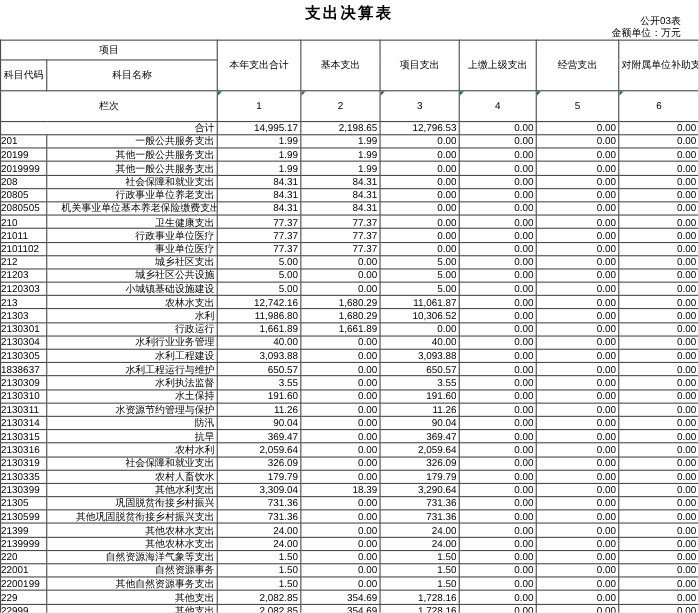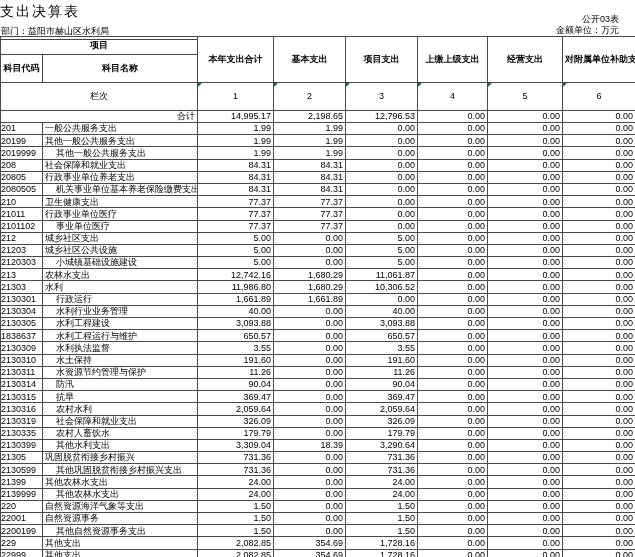--- a/index.html
+++ b/index.html
@@ -1,55 +1,54 @@
 <!DOCTYPE html>
 <html><head>
 <meta charset="utf-8">
 <style>
   * { margin:0; padding:0; box-sizing:border-box; }
   html,body { background:#e8e8e8; }
   body { font-family:"Liberation Sans","DejaVu Sans",sans-serif; color:#000; }
   .page { position:relative; width:635px; height:557px; background:#ffffff; overflow:hidden; }
-  .title { position:absolute; top:3px; left:0; width:100%; 
-           font-size:14px; font-weight:normal; letter-spacing:2px; }
+  .title { position:absolute; top:3px; left:0; width:100%; text-align:center;
+           font-size:14px; font-weight:bold; letter-spacing:2px; }
   .meta { position:absolute; top:14px; right:16px; text-align:right; font-size:9px; line-height:10.5px; }
   .dept { position:absolute; top:25px; left:0; width:197px; font-size:9px;
           border-bottom:1px solid #444; padding:0 0 1px 1px; white-space:nowrap; }
   table.grid { position:absolute; top:36px; left:0; width:635px;
                border-collapse:collapse; table-layout:fixed; }
   .grid th, .grid td { border:1px solid #4a4a4a; font-size:9px; line-height:1.15;
                        overflow:hidden; white-space:nowrap; padding:0 2px; }
-  .grid thead th { font-weight:bold; text-align:center; vertical-align:middle; }
+  .grid thead th { font-weight:normal; text-align:center; vertical-align:middle; }
   .rowA th { height:18px; }
   .rowB th { height:28px; }
   .colhead { white-space:normal;margin-top:35px; }
   .rowC td { height:28px; text-align:center; position:relative; }
   .rowD td { height:12px; }
   .center { text-align:right; }
   .num { text-align:right; }
   .bold { font-weight:normal; }
   .grid tbody td { height:12.2px; }
   td.code { padding-left:0;margin-left:16px; }
-  td.name { padding-left:2px; }
+  td.name { padding-left:2px;text-align:right; }
   td.name.ind { padding-left:13px; }
   .flag { position:absolute; left:0; top:0; width:0; height:0;
           border-top:4px solid #1d7044; border-right:4px solid transparent; }
 </style>
 </head>
 <body>
 
 <div class="page">
   <div class="title">支出决算表</div>
 
   <div class="meta">
     <div>公开03表</div>
     <div>金额单位：万元</div>
   </div>
 
-  <div class="dept">部门：益阳市赫山区水利局</div>
 
   <table class="grid">
     <colgroup>
       <col style="width:42px">
         <col style="width:155px">
         <col style="width:76px">
         <col style="width:72px">
       <col style="width:72px">
         <col style="width:70px">
         <col style="width:75px">

